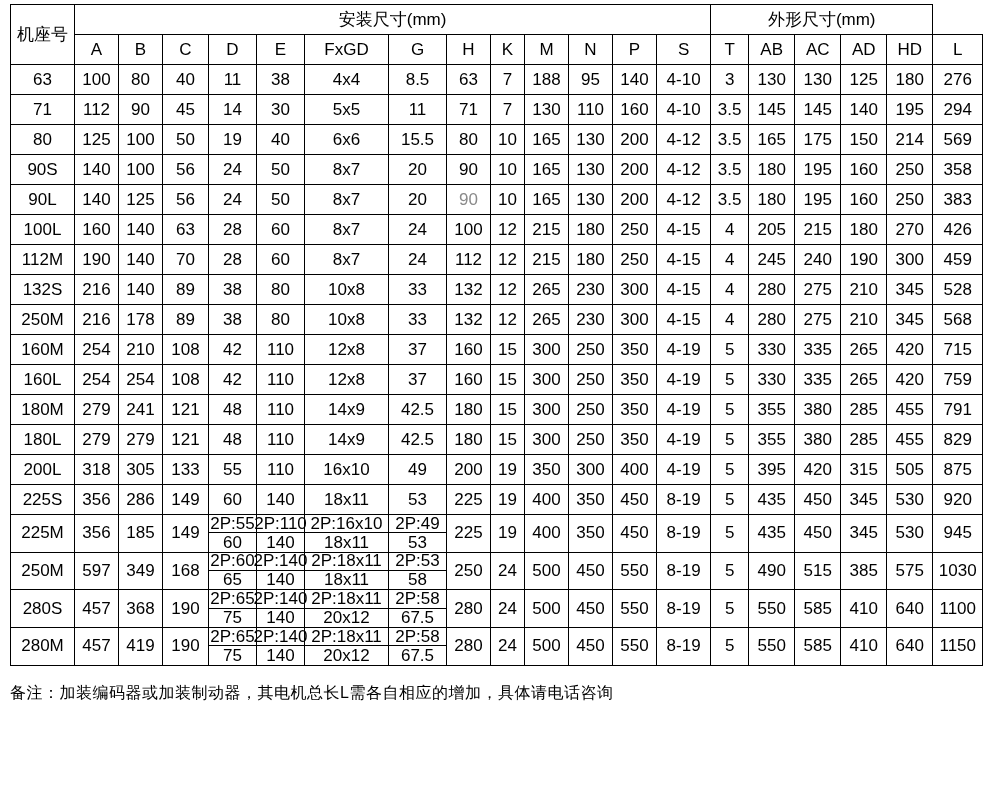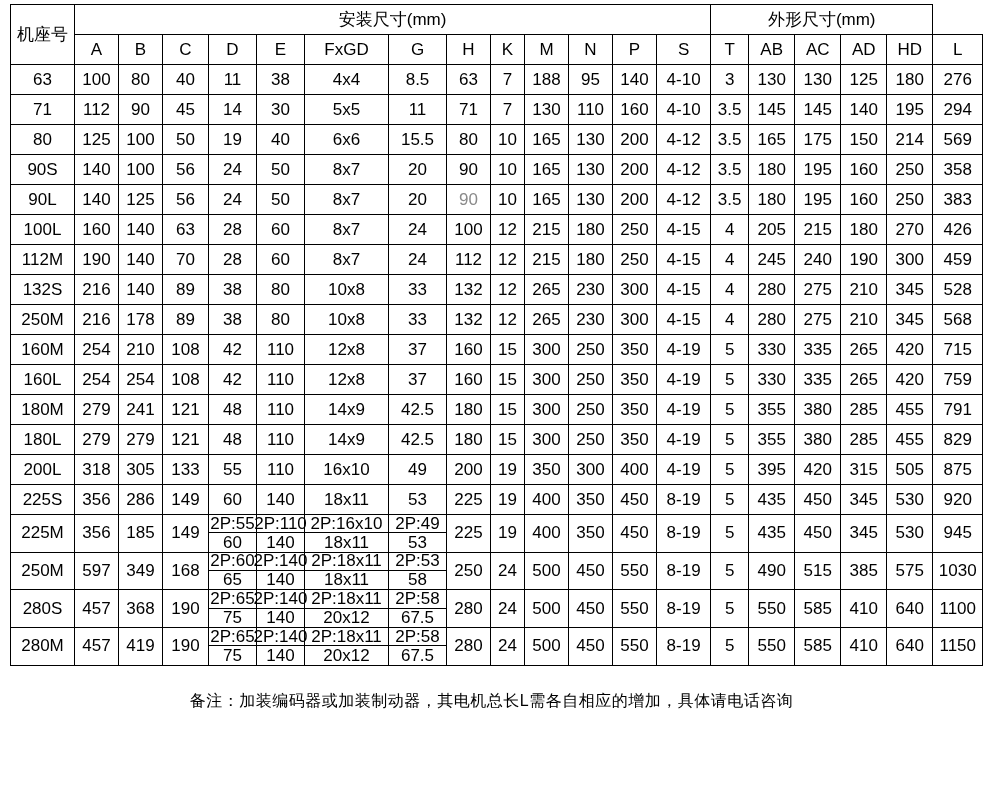--- a/index.html
+++ b/index.html
@@ -60,24 +60,23 @@
     justify-content: center;
     font-size: 17px;
     white-space: nowrap;
   }
   td.split .sub.top {
     border-bottom: 1px solid #000;
   }
   td.tall { height: 62px; }
   .faint { color: #8a8a8a; }
   .note {
-    margin-top: 25px;
+    margin-top: 17px;
     font-size: 16px;
     letter-spacing: 0.5px;
-    text-align: center;
   }
 </style>
 </head>
 <body>
 
 <div class="sheet">
   <table class="spec">
     <colgroup>
       <col style="width:64px">
       <col style="width:44px">

